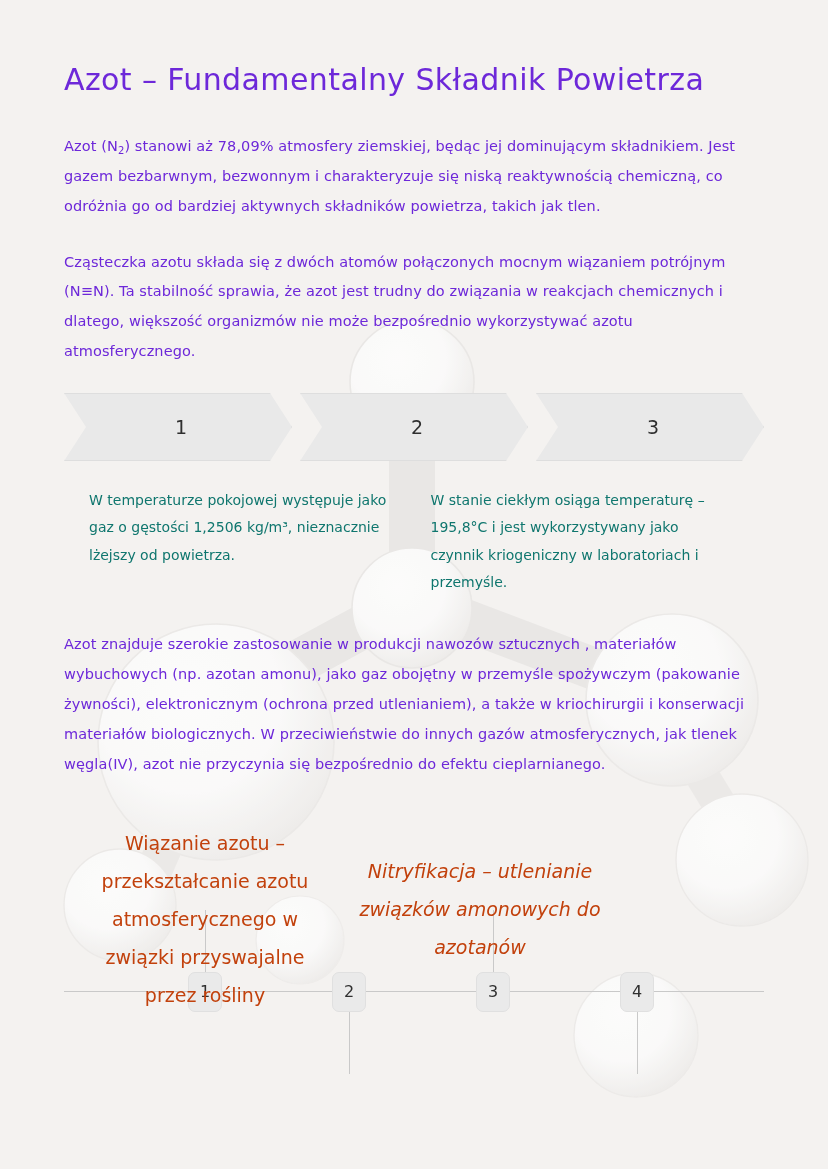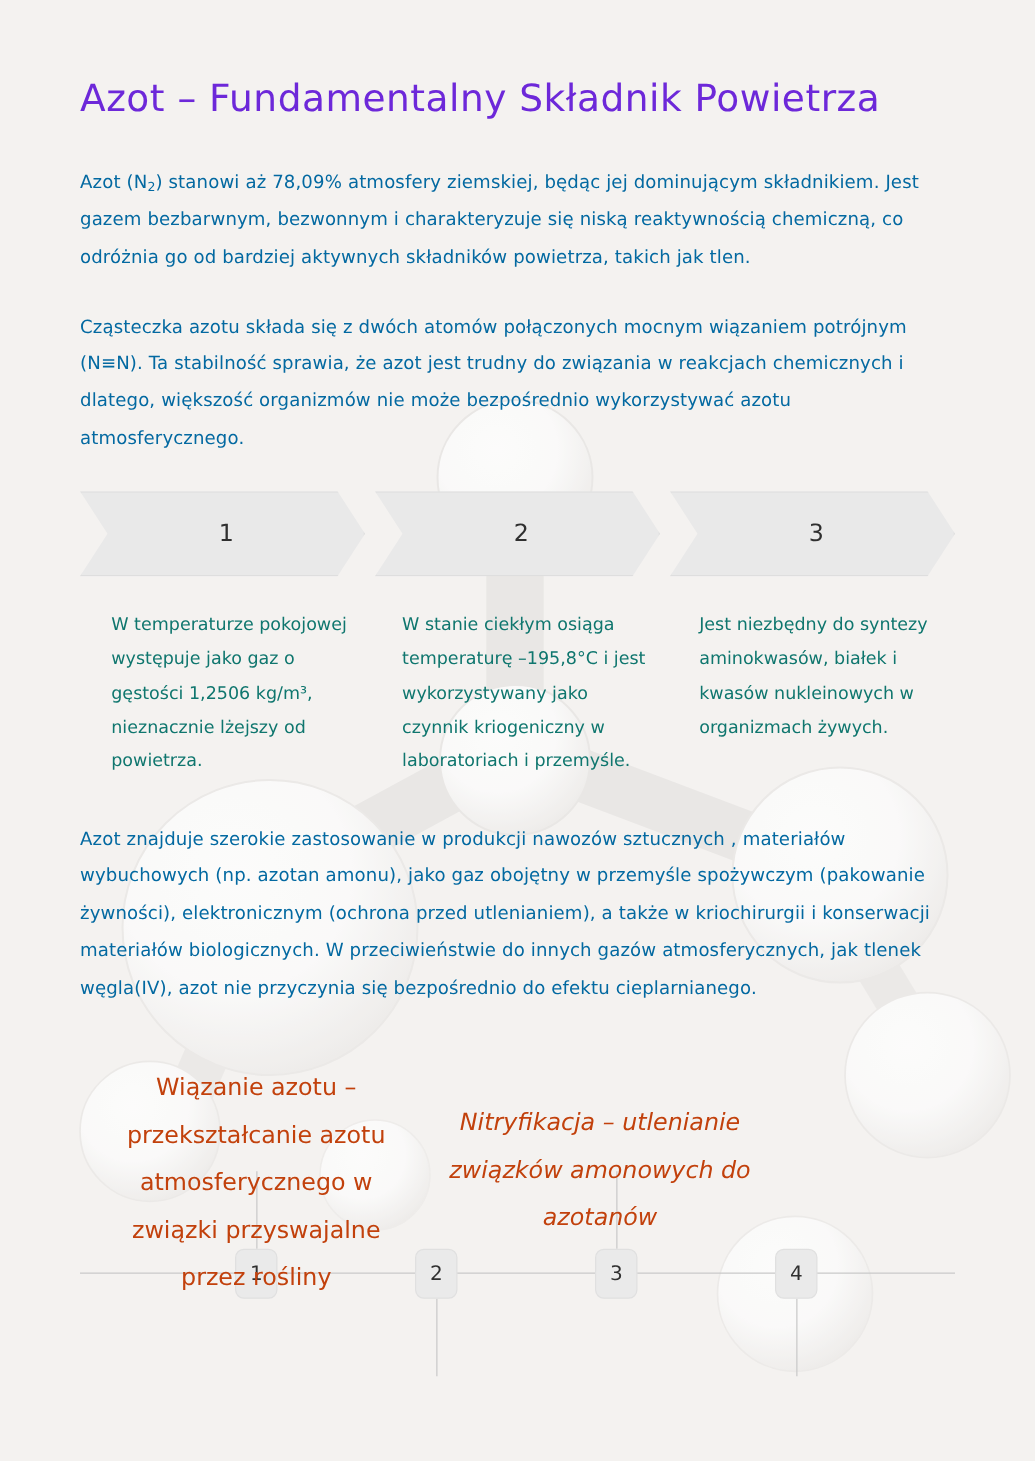--- a/index.html
+++ b/index.html
@@ -40,21 +40,21 @@
     letter-spacing: 0.4px;
     color: #6d28d9;
     margin: 14px 0 34px 0;
     line-height: 1.2;
   }
 
   
   .para {
     font-size: 14.5px;
     line-height: 2.06;
-    color: #0369a1;
+    color: #6d28d9;
     margin-bottom: 26px;
     letter-spacing: 0.1px;
     max-width: 700px;
   }
   .para sub { font-size: 10px; vertical-align: baseline; position: relative; top: 3px; }
 
   
   .chevron-band {
     display: flex;
     margin: 12px 0 0 0;
@@ -203,21 +203,20 @@
       <span class="chevron-label">2</span>
     </div>
     <div class="chevron">
       <span class="chevron-label">3</span>
     </div>
   </div>
 
   <div class="cols">
     <div class="col">W temperaturze pokojowej występuje jako gaz o gęstości 1,2506 kg/m³, nieznacznie lżejszy od powietrza.</div>
     <div class="col">W stanie ciekłym osiąga temperaturę –195,8°C i jest wykorzystywany jako czynnik kriogeniczny w laboratoriach i przemyśle.</div>
-    <div class="col">Jest niezbędny do syntezy aminokwasów, białek i kwasów nukleinowych w organizmach żywych.</div>
   </div>
 
   <p class="para">Azot znajduje szerokie zastosowanie w produkcji nawozów sztucznych , materiałów wybuchowych (np. azotan amonu), jako gaz obojętny w przemyśle spożywczym (pakowanie żywności), elektronicznym (ochrona przed utlenianiem), a także w kriochirurgii i konserwacji materiałów biologicznych. W przeciwieństwie do innych gazów atmosferycznych, jak tlenek węgla(IV), azot nie przyczynia się bezpośrednio do efektu cieplarnianego.</p>
 
 
   <div class="timeline">
     <div class="tl-axis"></div>
 
     <div class="tl-stem s1"></div>
     <div class="tl-stem s2"></div>

